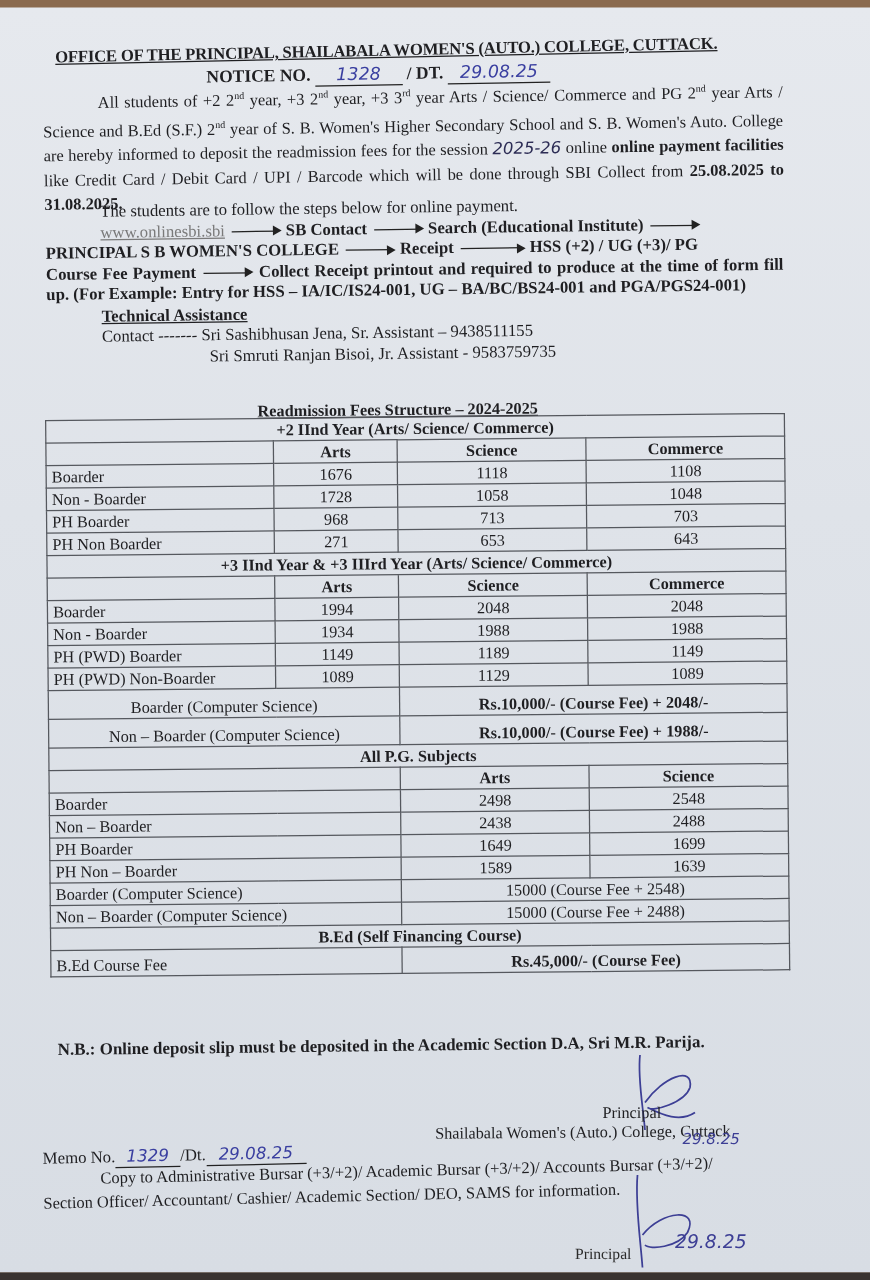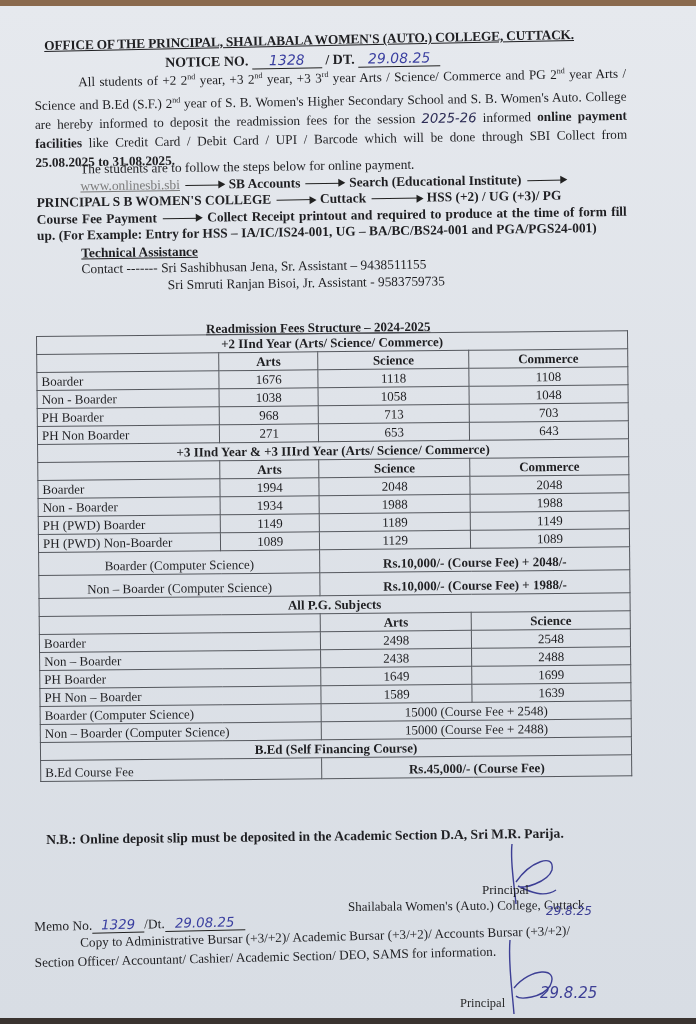--- a/index.html
+++ b/index.html
@@ -80,41 +80,41 @@
     <span>NOTICE NO.</span>
     <span class="blank hand" style="width:70px;">1328</span>
     <span>/ DT.</span>
     <span class="blank hand" style="width:82px;">29.08.25</span>
   </div>
 
   <div class="para" style="top:64px;">
     <p class="indent">
       <span>All students of +2 2<sup>nd</sup> year, +3 2<sup>nd</sup> year, +3 3<sup>rd</sup> year Arts / Science/ Commerce and PG 2<sup>nd</sup> year Arts / Science and B.Ed (S.F.) 2<sup>nd</sup> year of S. B. Women's Higher Secondary School and S. B. Women's Auto. College are hereby informed to deposit the readmission fees for the session</span>
       <span class="hand" style="color:#2d2d55;">2025-26</span>
-      <span>informed</span>
+      <span>online</span>
       <b>online payment facilities</b>
       <span>like Credit Card / Debit Card / UPI / Barcode which will be done through SBI Collect from</span>
       <b>25.08.2025 to 31.08.2025.</b>
     </p>
   </div>
 
   <div class="steps">
     <div style="padding-left:44px;">The students are to follow the steps below for online payment.</div>
     <div style="padding-left:44px;" class="b">
       <span class="link" style="font-weight:normal;">www.onlinesbi.sbi</span>
       <span class="arrow"></span>
-      <span>SB Accounts</span>
+      <span>SB Contact</span>
       <span class="arrow"></span>
       <span>Search (Educational Institute)</span>
       <span class="arrow"></span>
     </div>
     <div class="b">
       <span>PRINCIPAL S B WOMEN'S COLLEGE</span>
       <span class="arrow"></span>
-      <span>Cuttack</span>
+      <span>Receipt</span>
       <span class="arrow" style="width:50px;"></span>
       <span>HSS (+2) / UG (+3)/ PG</span>
     </div>
     <div class="b" style="text-align:justify;">
       <span>Course Fee Payment</span>
       <span class="arrow"></span>
       <span>Collect Receipt printout and required to produce at the time of form fill up. (For Example: Entry for HSS – IA/IC/IS24-001, UG – BA/BC/BS24-001 and PGA/PGS24-001)</span>
     </div>
     <div style="padding-left:44px; margin-top:1px;" class="tech-head">Technical Assistance</div>
     <div class="contact" style="padding-left:44px;">
@@ -145,21 +145,21 @@
       <td class="colh">Commerce</td>
     </tr>
     <tr>
       <td class="lab">Boarder</td>
       <td class="num">1676</td>
       <td class="num">1118</td>
       <td class="num">1108</td>
     </tr>
     <tr>
       <td class="lab">Non - Boarder</td>
-      <td class="num">1038</td>
+      <td class="num">1728</td>
       <td class="num">1058</td>
       <td class="num">1048</td>
     </tr>
     <tr>
       <td class="lab">PH Boarder</td>
       <td class="num">968</td>
       <td class="num">713</td>
       <td class="num">703</td>
     </tr>
     <tr>

